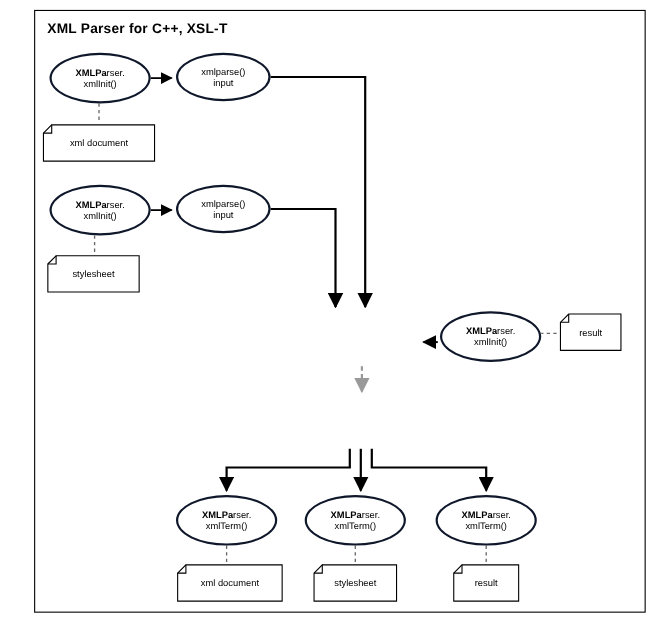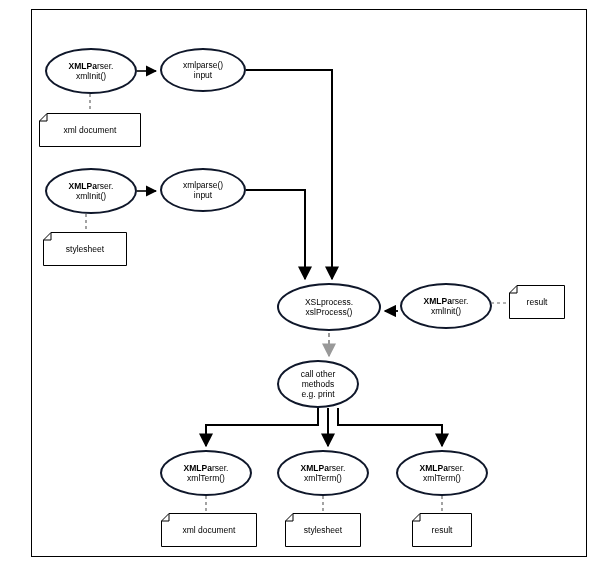--- a/index.html
+++ b/index.html
@@ -92,20 +92,21 @@
     pointer-events: none;
   }
 </style>
 </head>
 <body>
 
 <div id="canvas">
 
   <div class="frame"></div>
 
+  <div class="diagram-title">XML Parser for C++, XSL-T</div>
 
   <svg id="edges">
     <defs>
       <marker id="arrow" viewBox="0 0 10 10" refX="9" refY="5" markerWidth="7" markerHeight="7" orient="auto-start-reverse">
         <path d="M 0 0 L 10 5 L 0 10 z" fill="#000000"></path>
       </marker>
       <marker id="arrowgray" viewBox="0 0 10 10" refX="9" refY="5" markerWidth="7" markerHeight="7" orient="auto-start-reverse">
         <path d="M 0 0 L 10 5 L 0 10 z" fill="#999999"></path>
       </marker>
     </defs>
@@ -146,31 +147,25 @@
   </div>
 
   <div class="ellipse" style="left:45px;top:168px;width:92px;height:46px;">
     <span class="txt"><span class="b">XMLPa</span><span>rser.</span><br><span>xmlInit()</span></span>
   </div>
 
   <div class="ellipse" style="left:160px;top:168px;width:86px;height:44px;">
     <span class="txt"><span>xmlparse()</span><br><span>input</span></span>
   </div>
 
-  <div class="ellipse" style="left:277px;top:283px;width:104px;height:48px;">
-    <span class="txt"><span>XSLprocess.</span><br><span>xslProcess()</span></span>
-  </div>
 
   <div class="ellipse" style="left:400px;top:283px;width:92px;height:46px;">
     <span class="txt"><span class="b">XMLPa</span><span>rser.</span><br><span>xmlInit()</span></span>
   </div>
 
-  <div class="ellipse" style="left:277px;top:360px;width:82px;height:48px;">
-    <span class="txt"><span>call other</span><br><span>methods</span><br><span>e.g. print</span></span>
-  </div>
 
   <div class="ellipse" style="left:160px;top:450px;width:92px;height:46px;">
     <span class="txt"><span class="b">XMLPa</span><span>rser.</span><br><span>xmlTerm()</span></span>
   </div>
 
   <div class="ellipse" style="left:277px;top:450px;width:92px;height:46px;">
     <span class="txt"><span class="b">XMLPa</span><span>rser.</span><br><span>xmlTerm()</span></span>
   </div>
 
   <div class="ellipse" style="left:396px;top:450px;width:92px;height:46px;">

